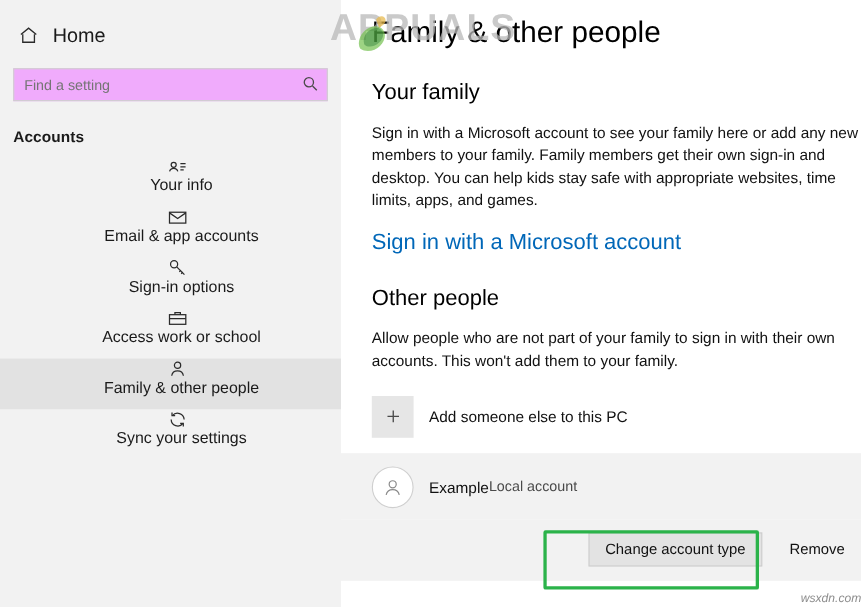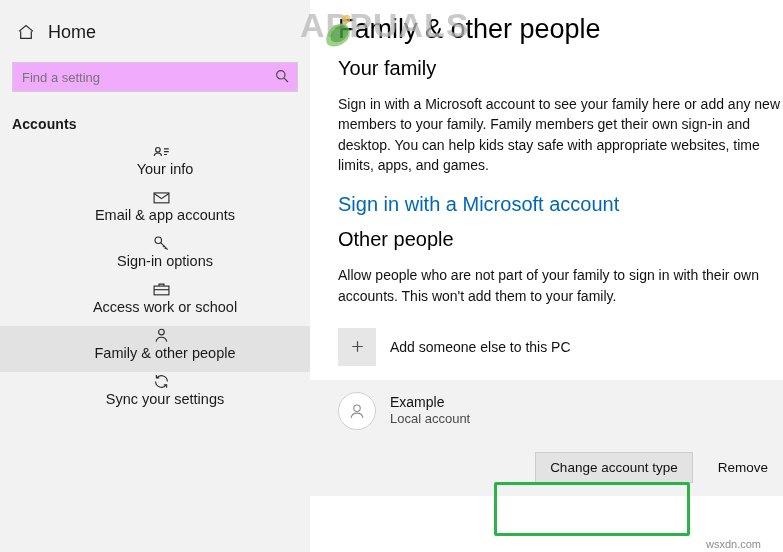--- a/index.html
+++ b/index.html
@@ -114,21 +114,21 @@
     font-size: 27px;
     font-weight: normal;
     color: #000000;
     margin: 14px 0 0 0;
     line-height: 1.15;
   }
   h2.group-title {
     font-size: 20px;
     font-weight: normal;
     color: #000000;
-    margin: 12px 0 14px 0;
+    margin: 28px 0 14px 0;
   }
   p.body-text {
     font-size: 14px;
     color: #111111;
     line-height: 1.45;
     margin: 0;
     max-width: 470px;
   }
   a.link {
     display: inline-block;
@@ -178,21 +178,21 @@
     border: 1px solid #cfcfcf;
     display: flex;
     align-items: center;
     justify-content: center;
     color: #8a8a8a;
     box-sizing: border-box;
   }
   .account-text {
     margin-left: 14px;
     display: flex;
-    flex-direction: column;
+    flex-direction: row;
     justify-content: center;
   }
   .account-name {
     font-size: 14px;
     color: #111111;
     line-height: 1.3;
   }
   .account-sub {
     font-size: 13px;
     color: #4a4a4a;
@@ -243,26 +243,27 @@
     position: absolute;
     left: 318px;
     top: 12px;
     width: 42px;
     height: 40px;
     pointer-events: none;
     opacity: 0.85;
   }
   .corner-tag {
     position: absolute;
-    right: 22px;
+    right: 0;
     bottom: 2px;
     font-size: 11px;
     color: #8d8d8d;
     font-family: "Liberation Sans", sans-serif;
     pointer-events: none;
+    font-style: italic;
   }
 </style>
 </head>
 <body>
 
 <div class="window">
 
   <div class="sidebar">
 
     <div class="home-row">

